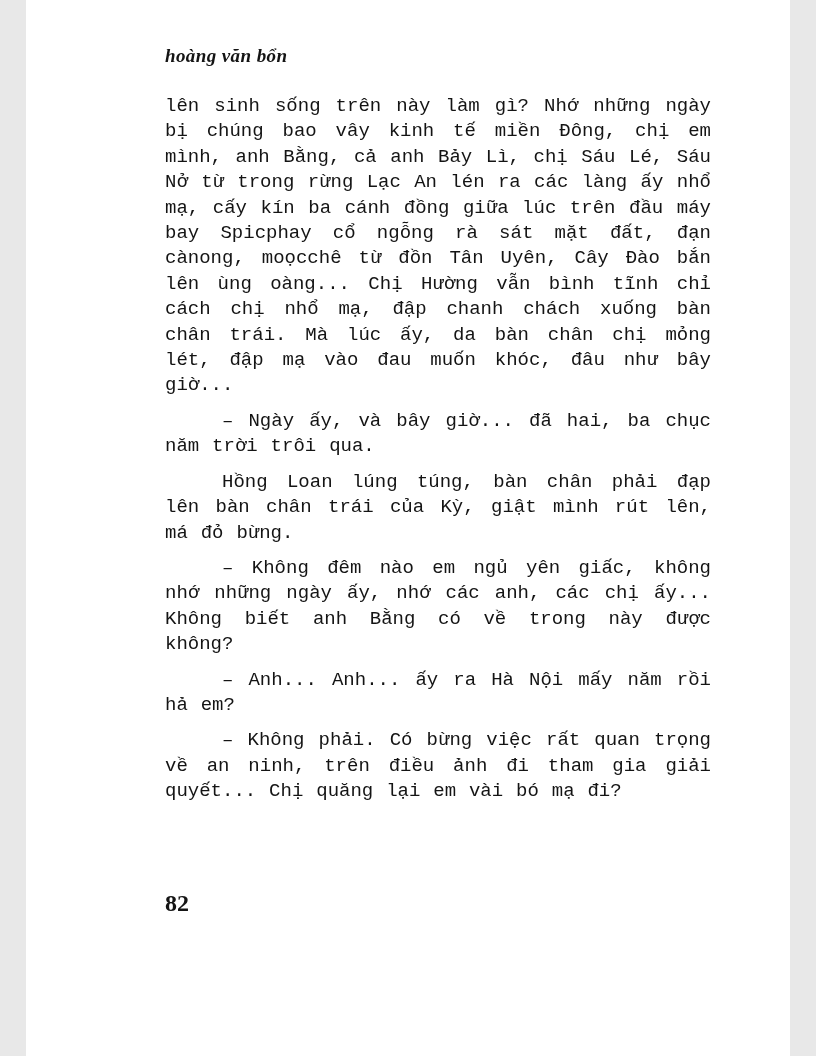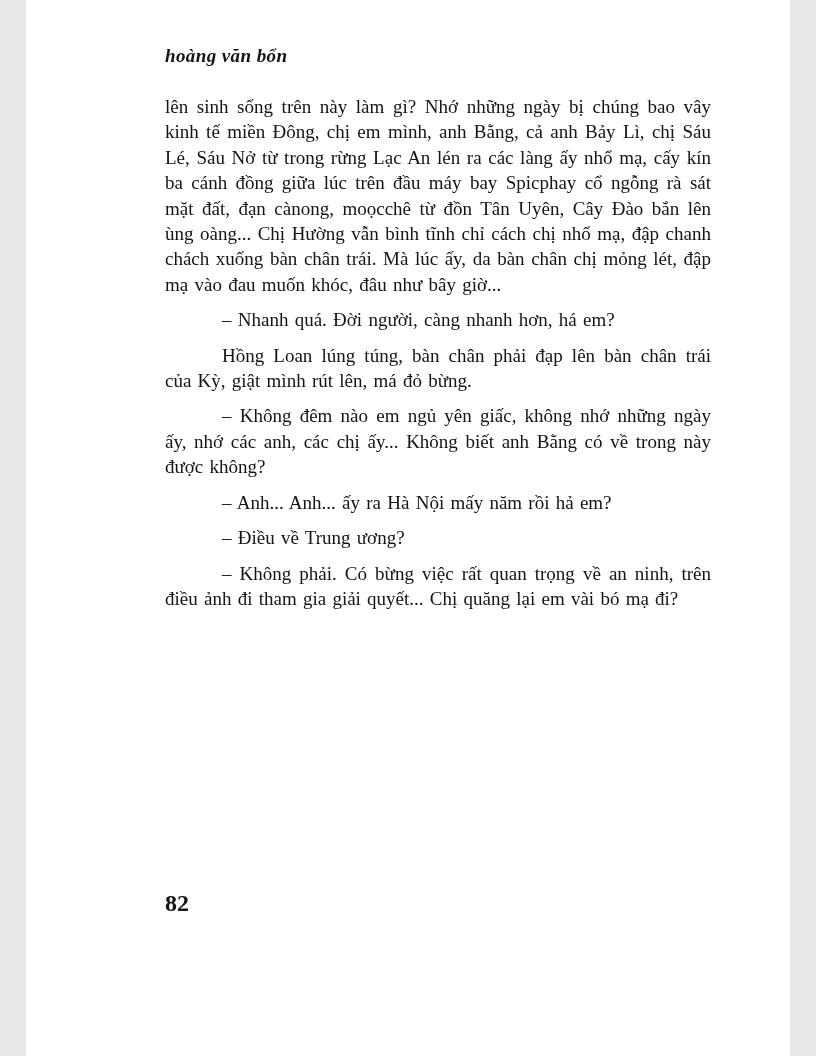--- a/index.html
+++ b/index.html
@@ -28,20 +28,21 @@
   }
   .body-text {
     position: absolute;
     left: 139px;
     top: 94px;
     width: 546px;
     font-size: 19px;
     line-height: 25.4px;
     text-align: justify;
     word-spacing: 1.5px;
+    font-family: Liberation Mono, monospace;
   }
   .para {
     margin: 0 0 10px 0;
     text-indent: 57px;
   }
   .para.no-indent {
     text-indent: 0;
   }
   .para.justify-last {
     text-align-last: justify;
@@ -56,23 +57,22 @@
 </style>
 </head>
 <body>
 
 <div class="page">
 
   <div class="running-header">hoàng văn bổn</div>
 
   <div class="body-text">
     <p class="para no-indent">lên sinh sống trên này làm gì? Nhớ những ngày bị chúng bao vây kinh tế miền Đông, chị em mình, anh Bằng, cả anh Bảy Lì, chị Sáu Lé, Sáu Nở từ trong rừng Lạc An lén ra các làng ấy nhổ mạ, cấy kín ba cánh đồng giữa lúc trên đầu máy bay Spicphay cổ ngỗng rà sát mặt đất, đạn cànong, moọcchê từ đồn Tân Uyên, Cây Đào bắn lên ùng oàng... Chị Hường vẫn bình tĩnh chỉ cách chị nhổ mạ, đập chanh chách xuống bàn chân trái. Mà lúc ấy, da bàn chân chị mỏng lét, đập mạ vào đau muốn khóc, đâu như bây giờ...</p>
-    <p class="para">– Nhanh quá. Đời người, càng nhanh hơn, há em?</p>
+    <p class="para">– Ngày ấy, và bây giờ... đã hai, ba chục năm trời trôi qua.</p>
     <p class="para">Hồng Loan lúng túng, bàn chân phải đạp lên bàn chân trái của Kỳ, giật mình rút lên, má đỏ bừng.</p>
     <p class="para">– Không đêm nào em ngủ yên giấc, không nhớ những ngày ấy, nhớ các anh, các chị ấy... Không biết anh Bằng có về trong này được không?</p>
     <p class="para">– Anh... Anh... ấy ra Hà Nội mấy năm rồi hả em?</p>
-    <p class="para">– Điều về Trung ương?</p>
     <p class="para">– Không phải. Có bừng việc rất quan trọng về an ninh, trên điều ảnh đi tham gia giải quyết... Chị quăng lại em vài bó mạ đi?</p>
   </div>
 
   <div class="page-number">82</div>
 
 </div>
 
 </body></html>

